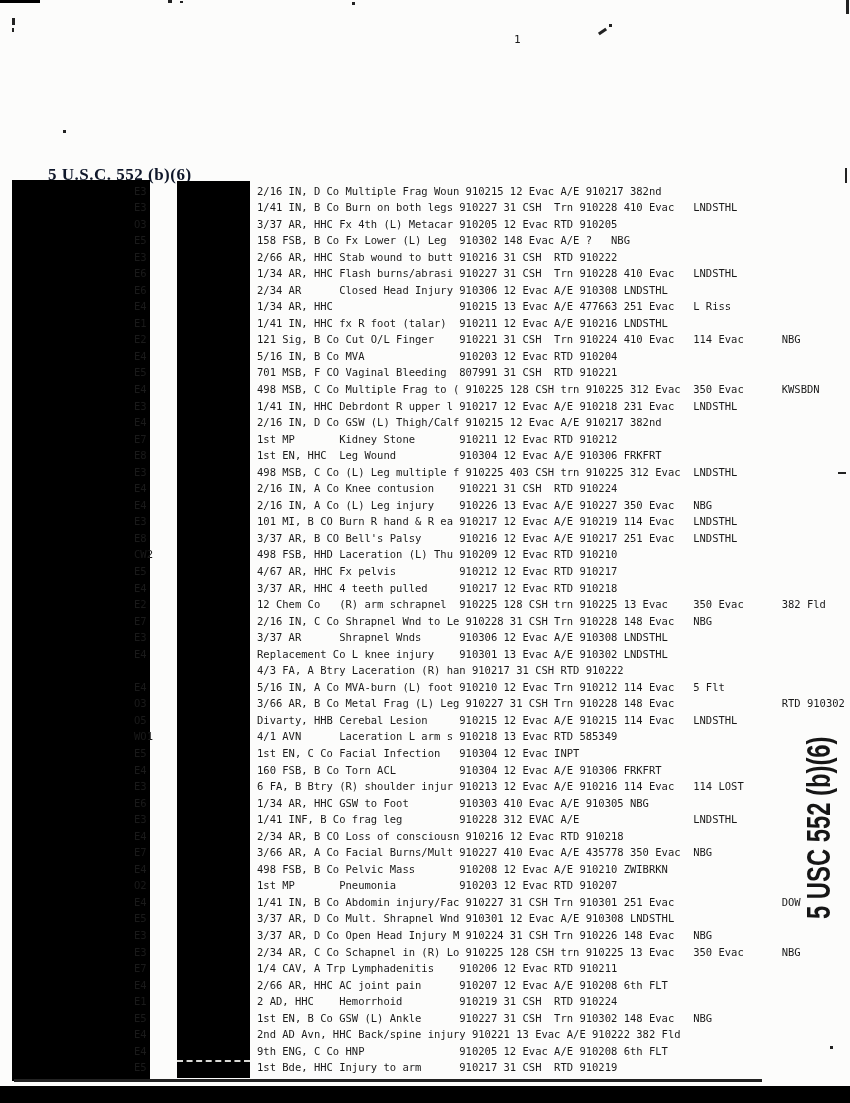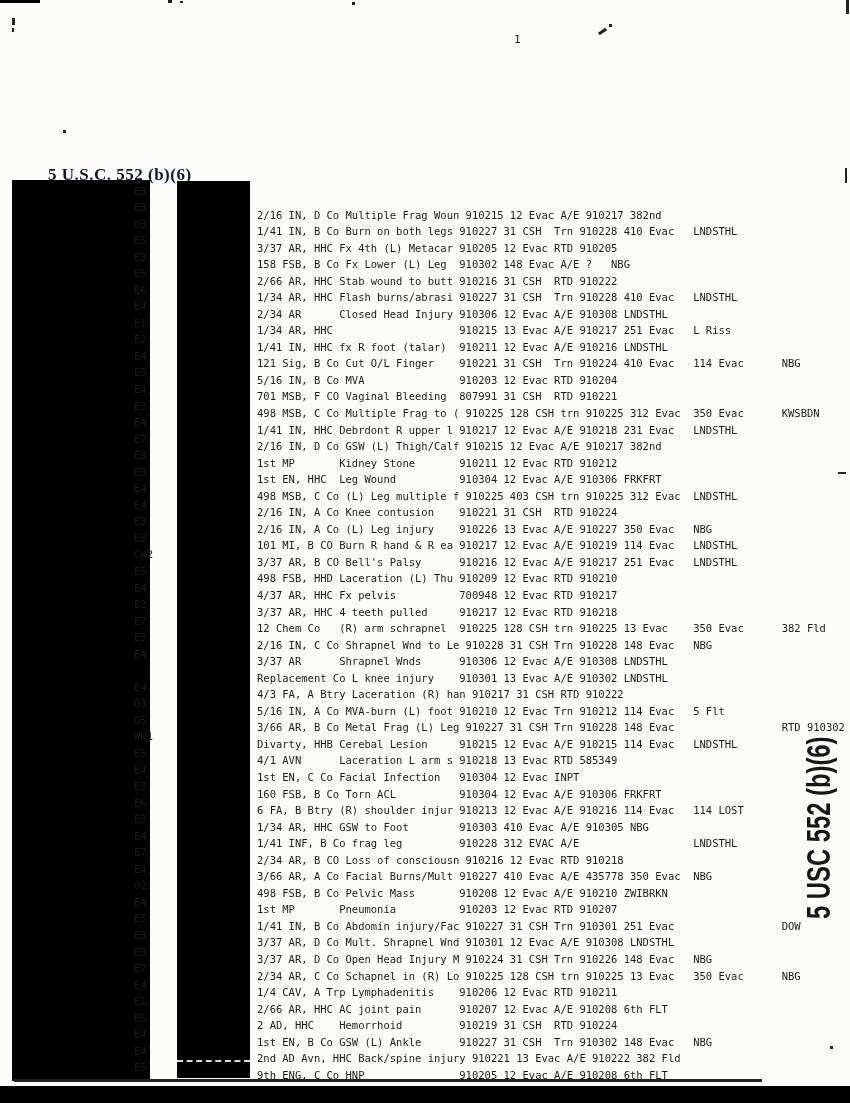--- a/index.html
+++ b/index.html
@@ -2,21 +2,21 @@
 <html><head>
 <meta charset="utf-8">
 <style>
   html,body{margin:0;padding:0;}
   body{width:850px;height:1103px;background:#f4f3f1;}
   .page{position:relative;width:850px;height:1103px;background:#fcfcfb;overflow:hidden;
         font-family:"DejaVu Sans Mono",monospace;color:#1a1a1a;}
   
   .trow{position:absolute;left:0;height:17px;font-size:10.5px;line-height:14px;white-space:pre;}
   .rank{position:absolute;left:134px;top:0;}
-  .line{position:absolute;left:257px;top:0;white-space:pre;margin-top:24px;}
+  .line{position:absolute;left:257px;top:0;white-space:pre;}
   
   .hdr{position:absolute;left:380px;top:115px;width:272px;text-align:center;
        font-size:10.5px;line-height:15.5px;white-space:pre;}
   .pageno{position:absolute;left:514px;top:33px;font-size:11px;}
   
   .stamp-left{position:absolute;left:48px;top:129px;font-family:"Liberation Serif",serif;
               font-weight:bold;font-size:17px;letter-spacing:.5px;color:#0f172a;margin-top:36px;}
   .stamp-right{position:absolute;left:799px;top:919px;font-family:"Liberation Sans",sans-serif;
                font-weight:bold;font-size:34px;color:#161616;transform-origin:0 0;
                transform:rotate(-90deg) scaleX(.70);white-space:nowrap;z-index:5;}
@@ -48,37 +48,37 @@
   </div>
 
   <div id="rows">
       <div class="trow" style="top: 183.5px;"><span class="rank">E3</span><span class="line">2/16 IN, D Co Multiple Frag Woun 910215 12 Evac A/E 910217 382nd</span></div>
       <div class="trow" style="top: 200.045px;"><span class="rank">E3</span><span class="line">1/41 IN, B Co Burn on both legs 910227 31 CSH  Trn 910228 410 Evac   LNDSTHL</span></div>
       <div class="trow" style="top: 216.59px;"><span class="rank">O3</span><span class="line">3/37 AR, HHC Fx 4th (L) Metacar 910205 12 Evac RTD 910205</span></div>
       <div class="trow" style="top: 233.135px;"><span class="rank">E5</span><span class="line">158 FSB, B Co Fx Lower (L) Leg  910302 148 Evac A/E ?   NBG</span></div>
       <div class="trow" style="top: 249.68px;"><span class="rank">E3</span><span class="line">2/66 AR, HHC Stab wound to butt 910216 31 CSH  RTD 910222</span></div>
       <div class="trow" style="top: 266.225px;"><span class="rank">E6</span><span class="line">1/34 AR, HHC Flash burns/abrasi 910227 31 CSH  Trn 910228 410 Evac   LNDSTHL</span></div>
       <div class="trow" style="top: 282.77px;"><span class="rank">E6</span><span class="line">2/34 AR      Closed Head Injury 910306 12 Evac A/E 910308 LNDSTHL</span></div>
-      <div class="trow" style="top: 299.315px;"><span class="rank">E4</span><span class="line">1/34 AR, HHC                    910215 13 Evac A/E 910217 251 Evac   L Riss</span></div>
+      <div class="trow" style="top: 299.315px;"><span class="rank">E4</span><span class="line">1/34 AR, HHC                    910215 13 Evac A/E 477663 251 Evac   L Riss</span></div>
       <div class="trow" style="top: 315.86px;"><span class="rank">E1</span><span class="line">1/41 IN, HHC fx R foot (talar)  910211 12 Evac A/E 910216 LNDSTHL</span></div>
       <div class="trow" style="top: 332.405px;"><span class="rank">E2</span><span class="line">121 Sig, B Co Cut O/L Finger    910221 31 CSH  Trn 910224 410 Evac   114 Evac      NBG</span></div>
       <div class="trow" style="top: 348.95px;"><span class="rank">E4</span><span class="line">5/16 IN, B Co MVA               910203 12 Evac RTD 910204</span></div>
       <div class="trow" style="top: 365.495px;"><span class="rank">E5</span><span class="line">701 MSB, F CO Vaginal Bleeding  807991 31 CSH  RTD 910221</span></div>
       <div class="trow" style="top: 382.04px;"><span class="rank">E4</span><span class="line">498 MSB, C Co Multiple Frag to ( 910225 128 CSH trn 910225 312 Evac  350 Evac      KWSBDN</span></div>
       <div class="trow" style="top: 398.585px;"><span class="rank">E3</span><span class="line">1/41 IN, HHC Debrdont R upper l 910217 12 Evac A/E 910218 231 Evac   LNDSTHL</span></div>
       <div class="trow" style="top: 415.13px;"><span class="rank">E4</span><span class="line">2/16 IN, D Co GSW (L) Thigh/Calf 910215 12 Evac A/E 910217 382nd</span></div>
       <div class="trow" style="top: 431.675px;"><span class="rank">E7</span><span class="line">1st MP       Kidney Stone       910211 12 Evac RTD 910212</span></div>
       <div class="trow" style="top: 448.22px;"><span class="rank">E8</span><span class="line">1st EN, HHC  Leg Wound          910304 12 Evac A/E 910306 FRKFRT</span></div>
       <div class="trow" style="top: 464.765px;"><span class="rank">E3</span><span class="line">498 MSB, C Co (L) Leg multiple f 910225 403 CSH trn 910225 312 Evac  LNDSTHL</span></div>
       <div class="trow" style="top: 481.31px;"><span class="rank">E4</span><span class="line">2/16 IN, A Co Knee contusion    910221 31 CSH  RTD 910224</span></div>
       <div class="trow" style="top: 497.855px;"><span class="rank">E4</span><span class="line">2/16 IN, A Co (L) Leg injury    910226 13 Evac A/E 910227 350 Evac   NBG</span></div>
       <div class="trow" style="top: 514.4px;"><span class="rank">E3</span><span class="line">101 MI, B CO Burn R hand &amp; R ea 910217 12 Evac A/E 910219 114 Evac   LNDSTHL</span></div>
       <div class="trow" style="top: 530.945px;"><span class="rank">E8</span><span class="line">3/37 AR, B CO Bell's Palsy      910216 12 Evac A/E 910217 251 Evac   LNDSTHL</span></div>
       <div class="trow" style="top: 547.49px;"><span class="rank">CW2</span><span class="line">498 FSB, HHD Laceration (L) Thu 910209 12 Evac RTD 910210</span></div>
-      <div class="trow" style="top: 564.035px;"><span class="rank">E5</span><span class="line">4/37 AR, HHC Fx pelvis          700948 12 Evac RTD 910217</span></div>
+      <div class="trow" style="top: 564.035px;"><span class="rank">E5</span><span class="line">4/67 AR, HHC Fx pelvis          910212 12 Evac RTD 910217</span></div>
       <div class="trow" style="top: 580.58px;"><span class="rank">E4</span><span class="line">3/37 AR, HHC 4 teeth pulled     910217 12 Evac RTD 910218</span></div>
       <div class="trow" style="top: 597.125px;"><span class="rank">E2</span><span class="line">12 Chem Co   (R) arm schrapnel  910225 128 CSH trn 910225 13 Evac    350 Evac      382 Fld</span></div>
       <div class="trow" style="top: 613.67px;"><span class="rank">E7</span><span class="line">2/16 IN, C Co Shrapnel Wnd to Le 910228 31 CSH Trn 910228 148 Evac   NBG</span></div>
       <div class="trow" style="top: 630.215px;"><span class="rank">E3</span><span class="line">3/37 AR      Shrapnel Wnds      910306 12 Evac A/E 910308 LNDSTHL</span></div>
       <div class="trow" style="top: 646.76px;"><span class="rank">E4</span><span class="line">Replacement Co L knee injury    910301 13 Evac A/E 910302 LNDSTHL</span></div>
       <div class="trow" style="top: 663.305px;"><span class="rank"></span><span class="line">4/3 FA, A Btry Laceration (R) han 910217 31 CSH RTD 910222</span></div>
       <div class="trow" style="top: 679.85px;"><span class="rank">E4</span><span class="line">5/16 IN, A Co MVA-burn (L) foot 910210 12 Evac Trn 910212 114 Evac   5 Flt</span></div>
       <div class="trow" style="top: 696.395px;"><span class="rank">O3</span><span class="line">3/66 AR, B Co Metal Frag (L) Leg 910227 31 CSH Trn 910228 148 Evac                 RTD 910302</span></div>
       <div class="trow" style="top: 712.94px;"><span class="rank">O5</span><span class="line">Divarty, HHB Cerebal Lesion     910215 12 Evac A/E 910215 114 Evac   LNDSTHL</span></div>
       <div class="trow" style="top: 729.485px;"><span class="rank">WO1</span><span class="line">4/1 AVN      Laceration L arm s 910218 13 Evac RTD 585349</span></div>

